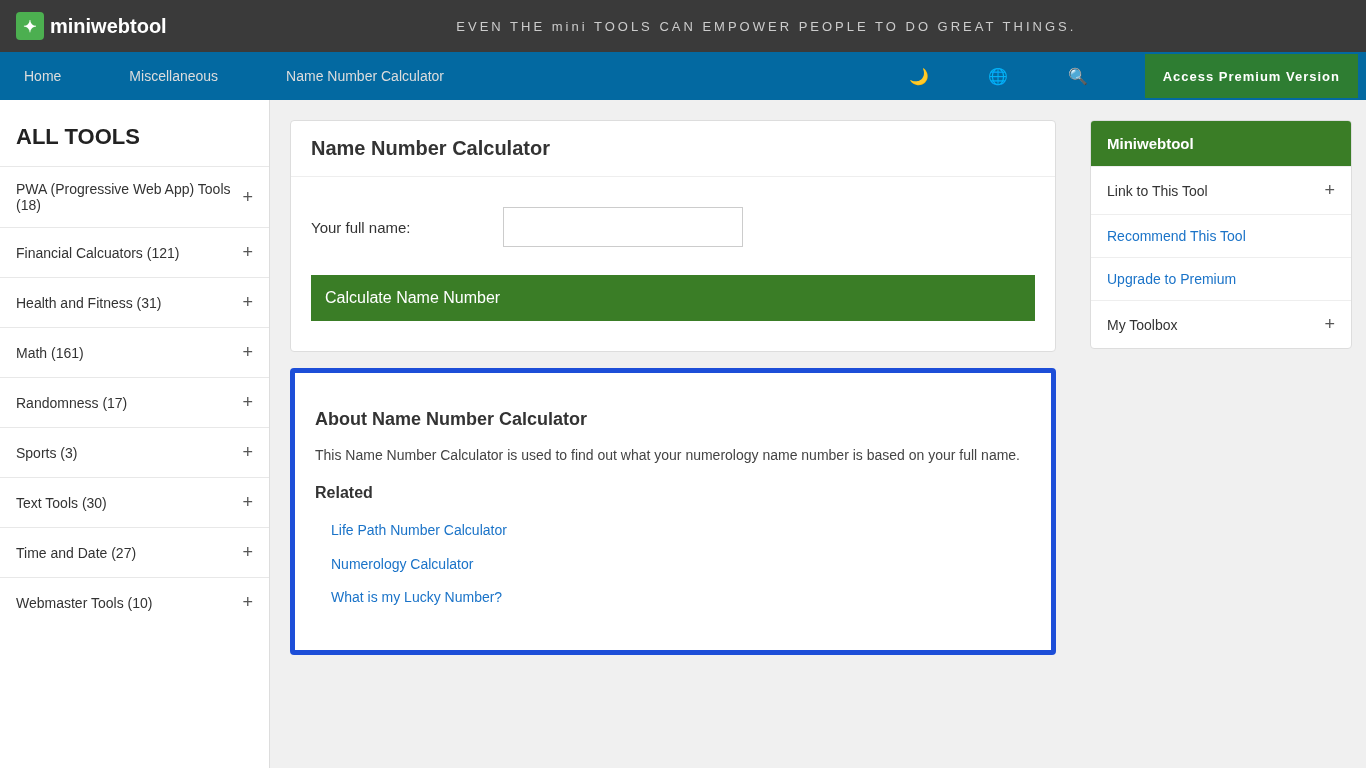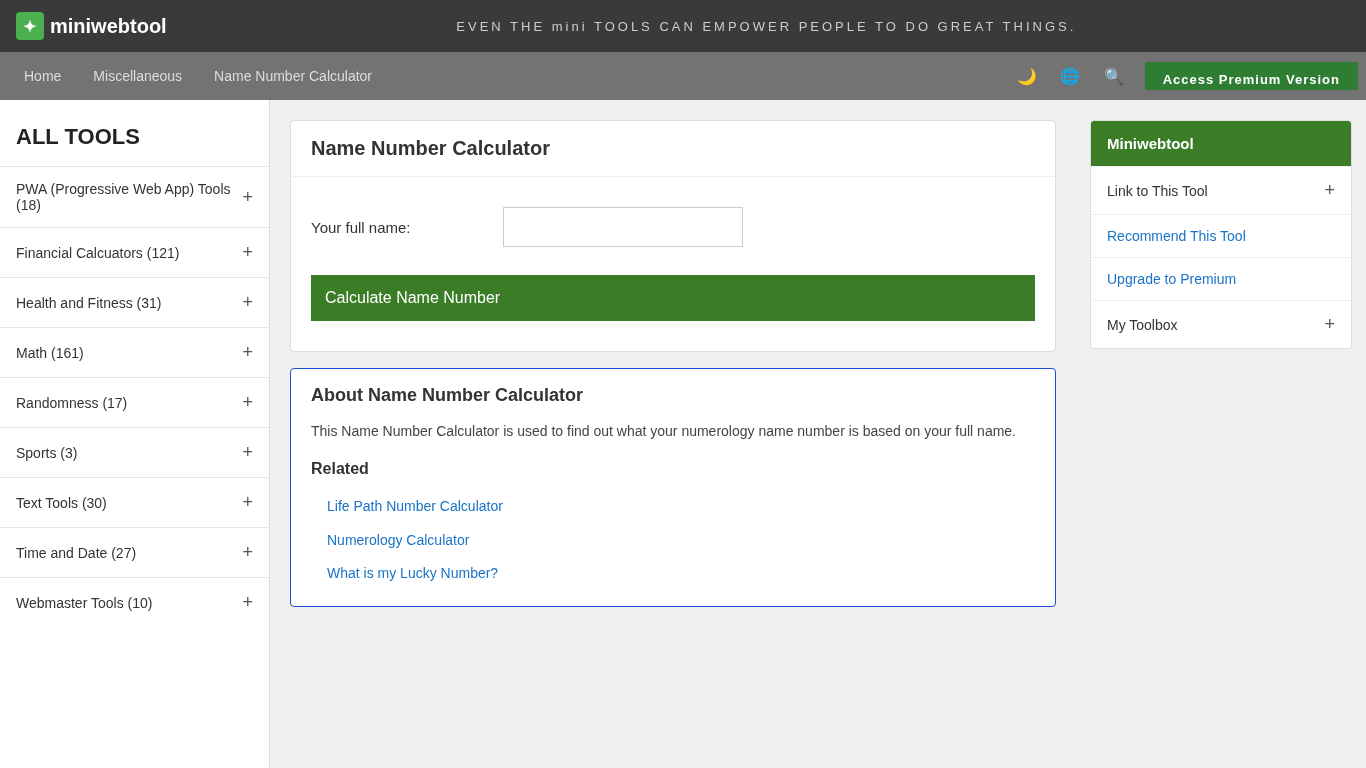--- a/index.html
+++ b/index.html
@@ -39,25 +39,26 @@
       text-align: center;
       color: #ccc;
       font-size: 13px;
       letter-spacing: 3px;
       font-weight: 500;
       padding-left: 16px;
     }
 
     
     #nav-bar {
-      background: #737373;
+      background: #0369a1;
       display: flex;
       align-items: center;
       height: 48px;
       padding: 0 8px;
+      gap: 36px;
     }
     .nav-item {
       color: #ddd;
       padding: 0 16px;
       height: 48px;
       display: flex;
       align-items: center;
       cursor: pointer;
       font-size: 14px;
       text-decoration: none;
@@ -74,21 +75,21 @@
     }
     #premium-btn {
       background: #2e7d32;
       color: white;
       border: none;
       padding: 10px 18px;
       cursor: pointer;
       font-size: 13px;
       letter-spacing: 1px;
       font-weight: bold;
-      height: 28px;
+      height: 44px;
       margin-left: 8px;
     }
 
     
     #layout {
       display: flex;
       width: 1366px;
       min-height: 716px;
     }
 
@@ -178,23 +179,23 @@
       padding: 14px;
       font-size: 16px;
       cursor: pointer;
       text-align: left;
       font-weight: 500;
     }
 
     
     .about-card {
       background: white;
-      border: 1px solid #1d4ed8;
+      border: 5px solid #1d4ed8;
       border-radius: 4px;
-      padding: 16px 20px;
+      padding: 36px 20px;
       margin-bottom: 16px;
     }
     .about-card h2 {
       font-size: 18px;
       font-weight: bold;
       color: #333;
       margin-bottom: 14px;
     }
     .about-card p {
       color: #444;

